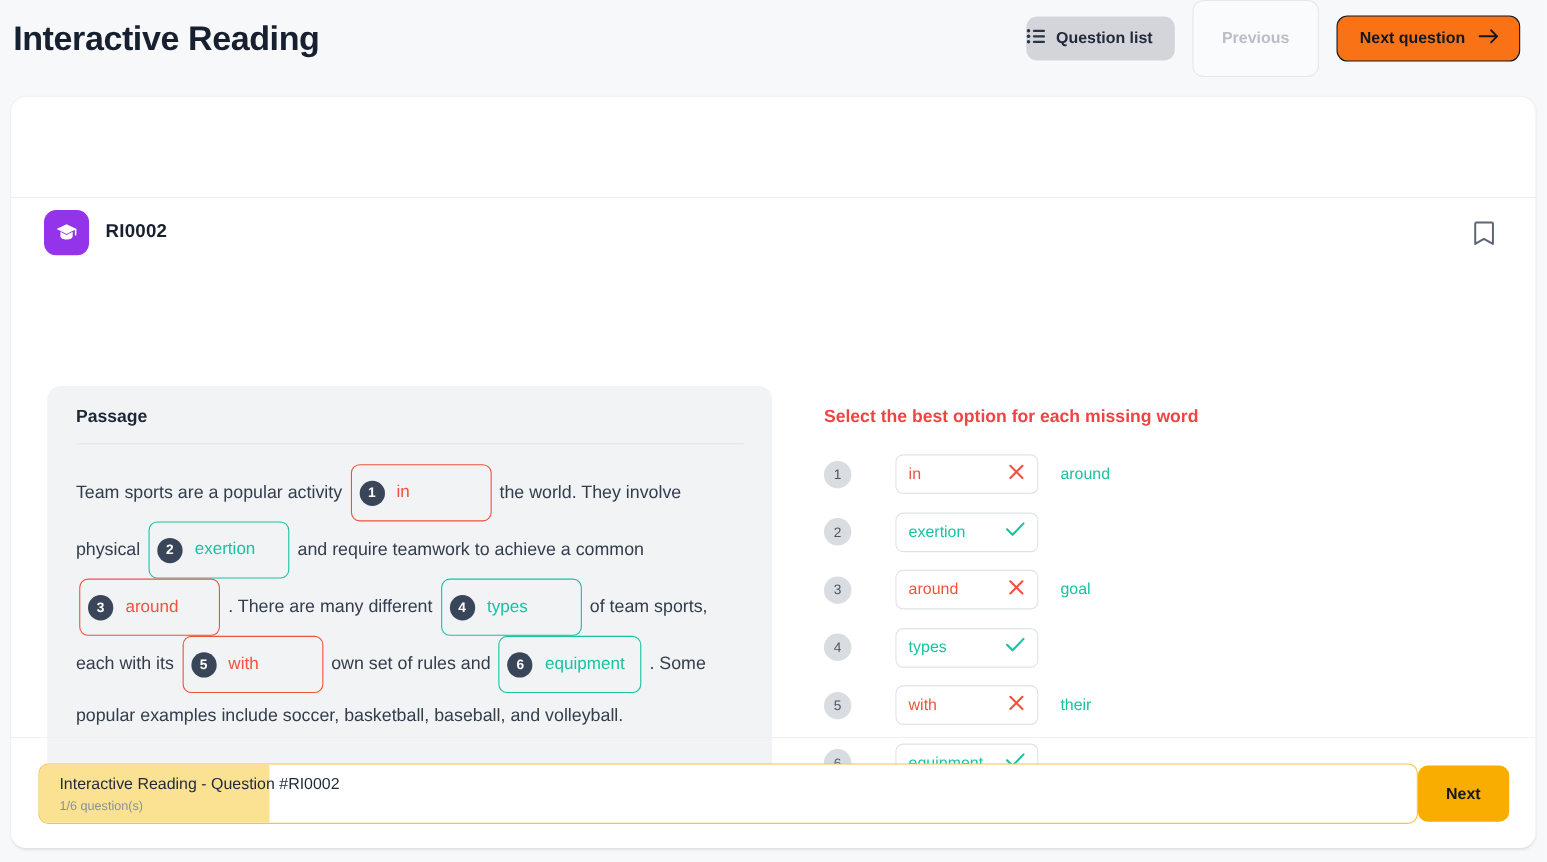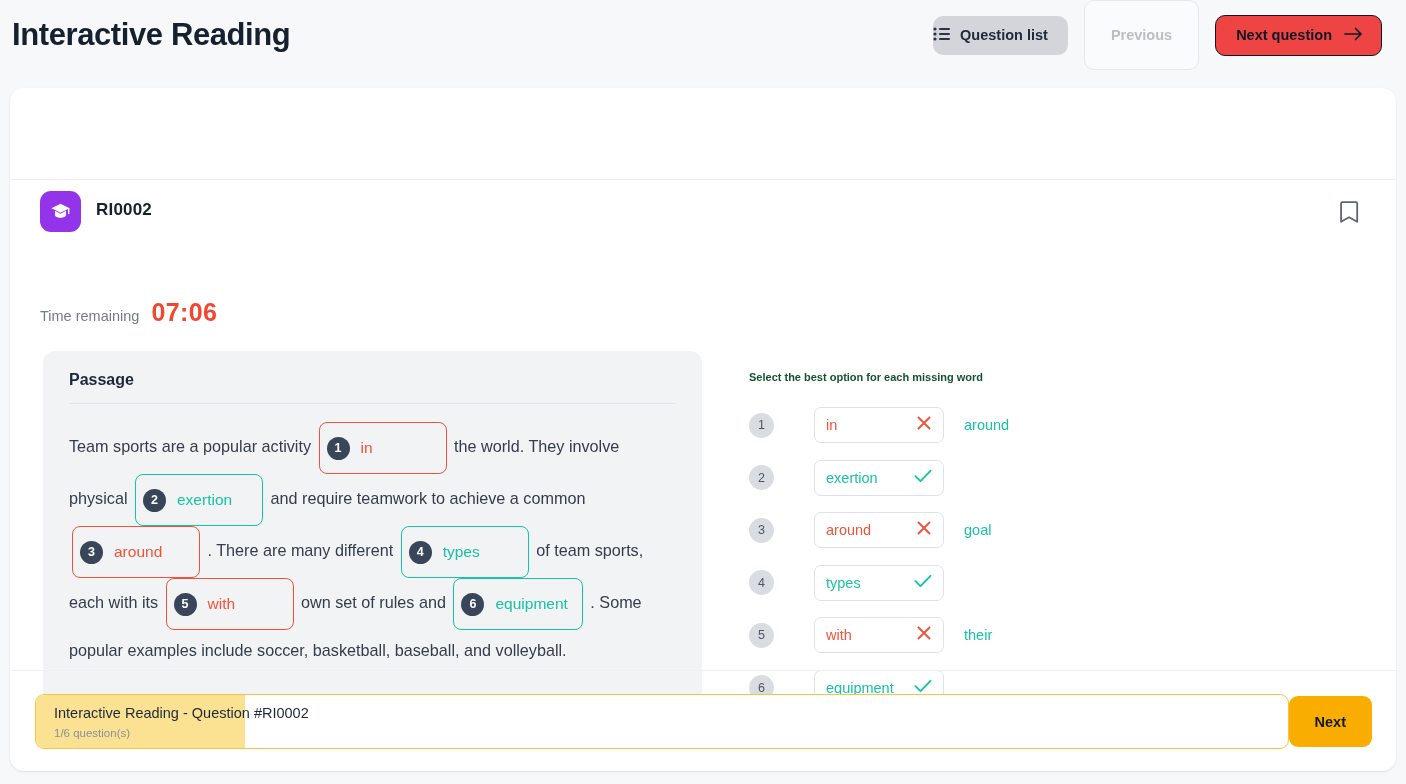--- a/index.html
+++ b/index.html
@@ -34,21 +34,21 @@
   }
   .btn {
     display: inline-flex;
     align-items: center;
     gap: 10px;
     border-radius: 10px;
     font-size: 14.5px;
     font-weight: bold;
     cursor: pointer;
     white-space: nowrap;
-    background: #ef4444;
+    background: #f97316;
   }
   .btn-qlist {
     background: #d3d5db;
     color: #222b3a;
     padding: 11px 20px 11px 0;
     border: none;
   }
   .btn-prev {
     color: #b9bec7;
     border: 1px solid #e6e8ec;
@@ -178,23 +178,23 @@
   .blank.wrong .blank-word { color: #f1523c; }
   .blank.right .blank-word { color: #17c3a2; }
 
   
   .answers {
     position: absolute;
     left: 739px; top: 283px;
     width: 600px;
   }
   .answers-title {
-    font-size: 11px;
-    font-weight: bold;
-    color: #14532d;
+    font-size: 16px;
+    font-weight: bold;
+    color: #ef4444;
     margin-bottom: 24px;
   }
   .ans-row {
     display: flex;
     align-items: center;
     margin-bottom: 16.5px;
   }
   .ans-num {
     width: 25px; height: 25px;
     border-radius: 50%;
@@ -325,24 +325,20 @@
     </svg>
   </div>
   <div class="head-code">RI0002</div>
 
   <div class="bookmark-btn">
     <svg width="22" height="25" viewBox="0 0 22 25" fill="none">
       <path d="M4 2.2h14c.7 0 1.2.5 1.2 1.2v18.4L11 17.2 3.1 21.8V3.4c0-.7.5-1.2 1.2-1.2z" stroke="#5b6575" stroke-width="1.8" stroke-linejoin="round" fill="none"></path>
     </svg>
   </div>
 
-  <div class="timer-row">
-    <span class="timer-label">Time remaining</span>
-    <span class="timer-value">07:06</span>
-  </div>
 
   <div class="passage">
     <div class="passage-title">Passage</div>
     <div class="passage-rule"></div>
     <div class="passage-body" id="passage-body"><span> Team sports are a popular activity </span><span class="blank wrong">
           <span class="blank-num">1</span>
           <span class="blank-word">in</span>
         </span><span> the world. They involve physical </span><span class="blank right">
           <span class="blank-num">2</span>
           <span class="blank-word">exertion</span>

